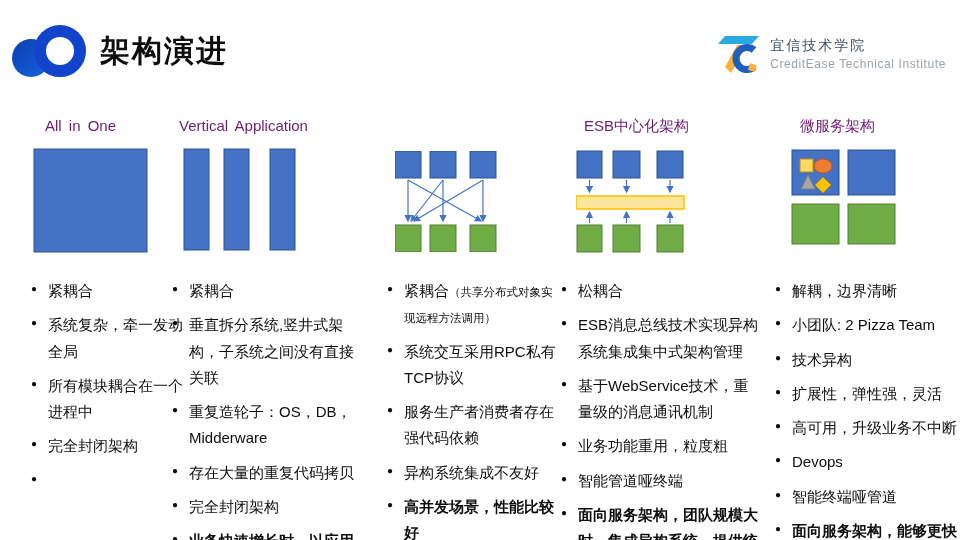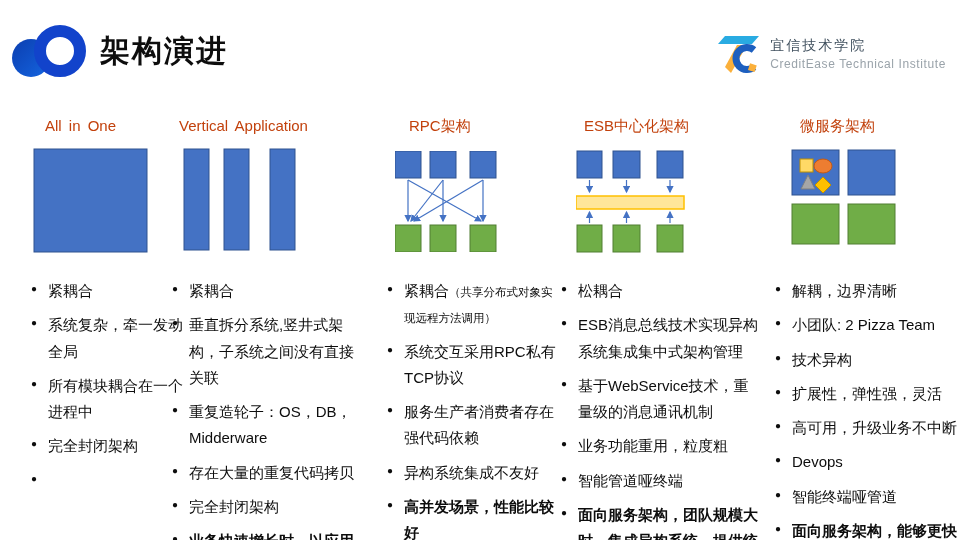--- a/index.html
+++ b/index.html
@@ -28,21 +28,21 @@
   .brand-text { display:flex; flex-direction:column; }
   .brand-cn { font-size:14px; color:#40505e; font-weight:500; letter-spacing:2px; }
   .brand-en { font-size:12px; color:#9aa3aa; letter-spacing:0.6px; margin-top:2px;text-align:center; }
   
   .col { position:absolute; top:117px; height:420px; }
   .col-1 { left:28px;  width:160px; }
   .col-2 { left:169px; width:192px; }
   .col-3 { left:384px; width:176px; }
   .col-4 { left:558px; width:202px; }
   .col-5 { left:772px; width:188px; }
-  .col h2 { margin:0; font-size:15px; font-weight:400; color:#c2410c; white-space:nowrap; }
+  .col h2 { margin:0; font-size:15px; font-weight:400; color:#701a75; white-space:nowrap; }
   .col-1 h2 { padding-left:17px; word-spacing:3px; }
   .col-2 h2 { padding-left:10px; word-spacing:3px; }
   .col-3 h2 { padding-left:25px; }
   .col-4 h2 { padding-left:26px; }
   .col-5 h2 { padding-left:28px; }
   .diagram { position:absolute; top:31px; left:0; }
   .col-1 .diagram { left:5px; }
   .col-2 .diagram { left:14px; }
   .col-3 .diagram { left:11px; top:34px; }
   .col-4 .diagram { left:18px; }
@@ -108,21 +108,20 @@
       <li><span class="marker">●</span><span class="btext">紧耦合</span></li>
       <li><span class="marker">●</span><span class="btext">垂直拆分系统,竖井式架构，子系统之间没有直接关联</span></li>
       <li><span class="marker">●</span><span class="btext">重复造轮子：OS，DB，Midderware</span></li>
       <li><span class="marker">●</span><span class="btext">存在大量的重复代码拷贝</span></li>
       <li><span class="marker">●</span><span class="btext">完全封闭架构</span></li>
       <li class="bold"><span class="marker">●</span><span class="btext">业务快速增长时，以应用系统为中心的架构模式</span></li>
     </ul>
 </section>
 
 <section class="col col-3">
-  <h2>RPC架构</h2>
   <svg class="diagram" width="104" height="101">
     <defs>
       <marker id="ah" markerWidth="7" markerHeight="7" refX="5" refY="3" orient="auto">
         <path d="M0,0 L6,3 L0,6 z" fill="#4472C4"></path>
       </marker>
     </defs>
     <rect class="sq-blue" x="0" y="0" width="26" height="27"></rect>
     <rect class="sq-blue" x="35" y="0" width="26" height="27"></rect>
     <rect class="sq-blue" x="75" y="0" width="26" height="27"></rect>
     <line class="arrow" x1="13" y1="29" x2="13" y2="70" marker-end="url(#ah)"></line>

